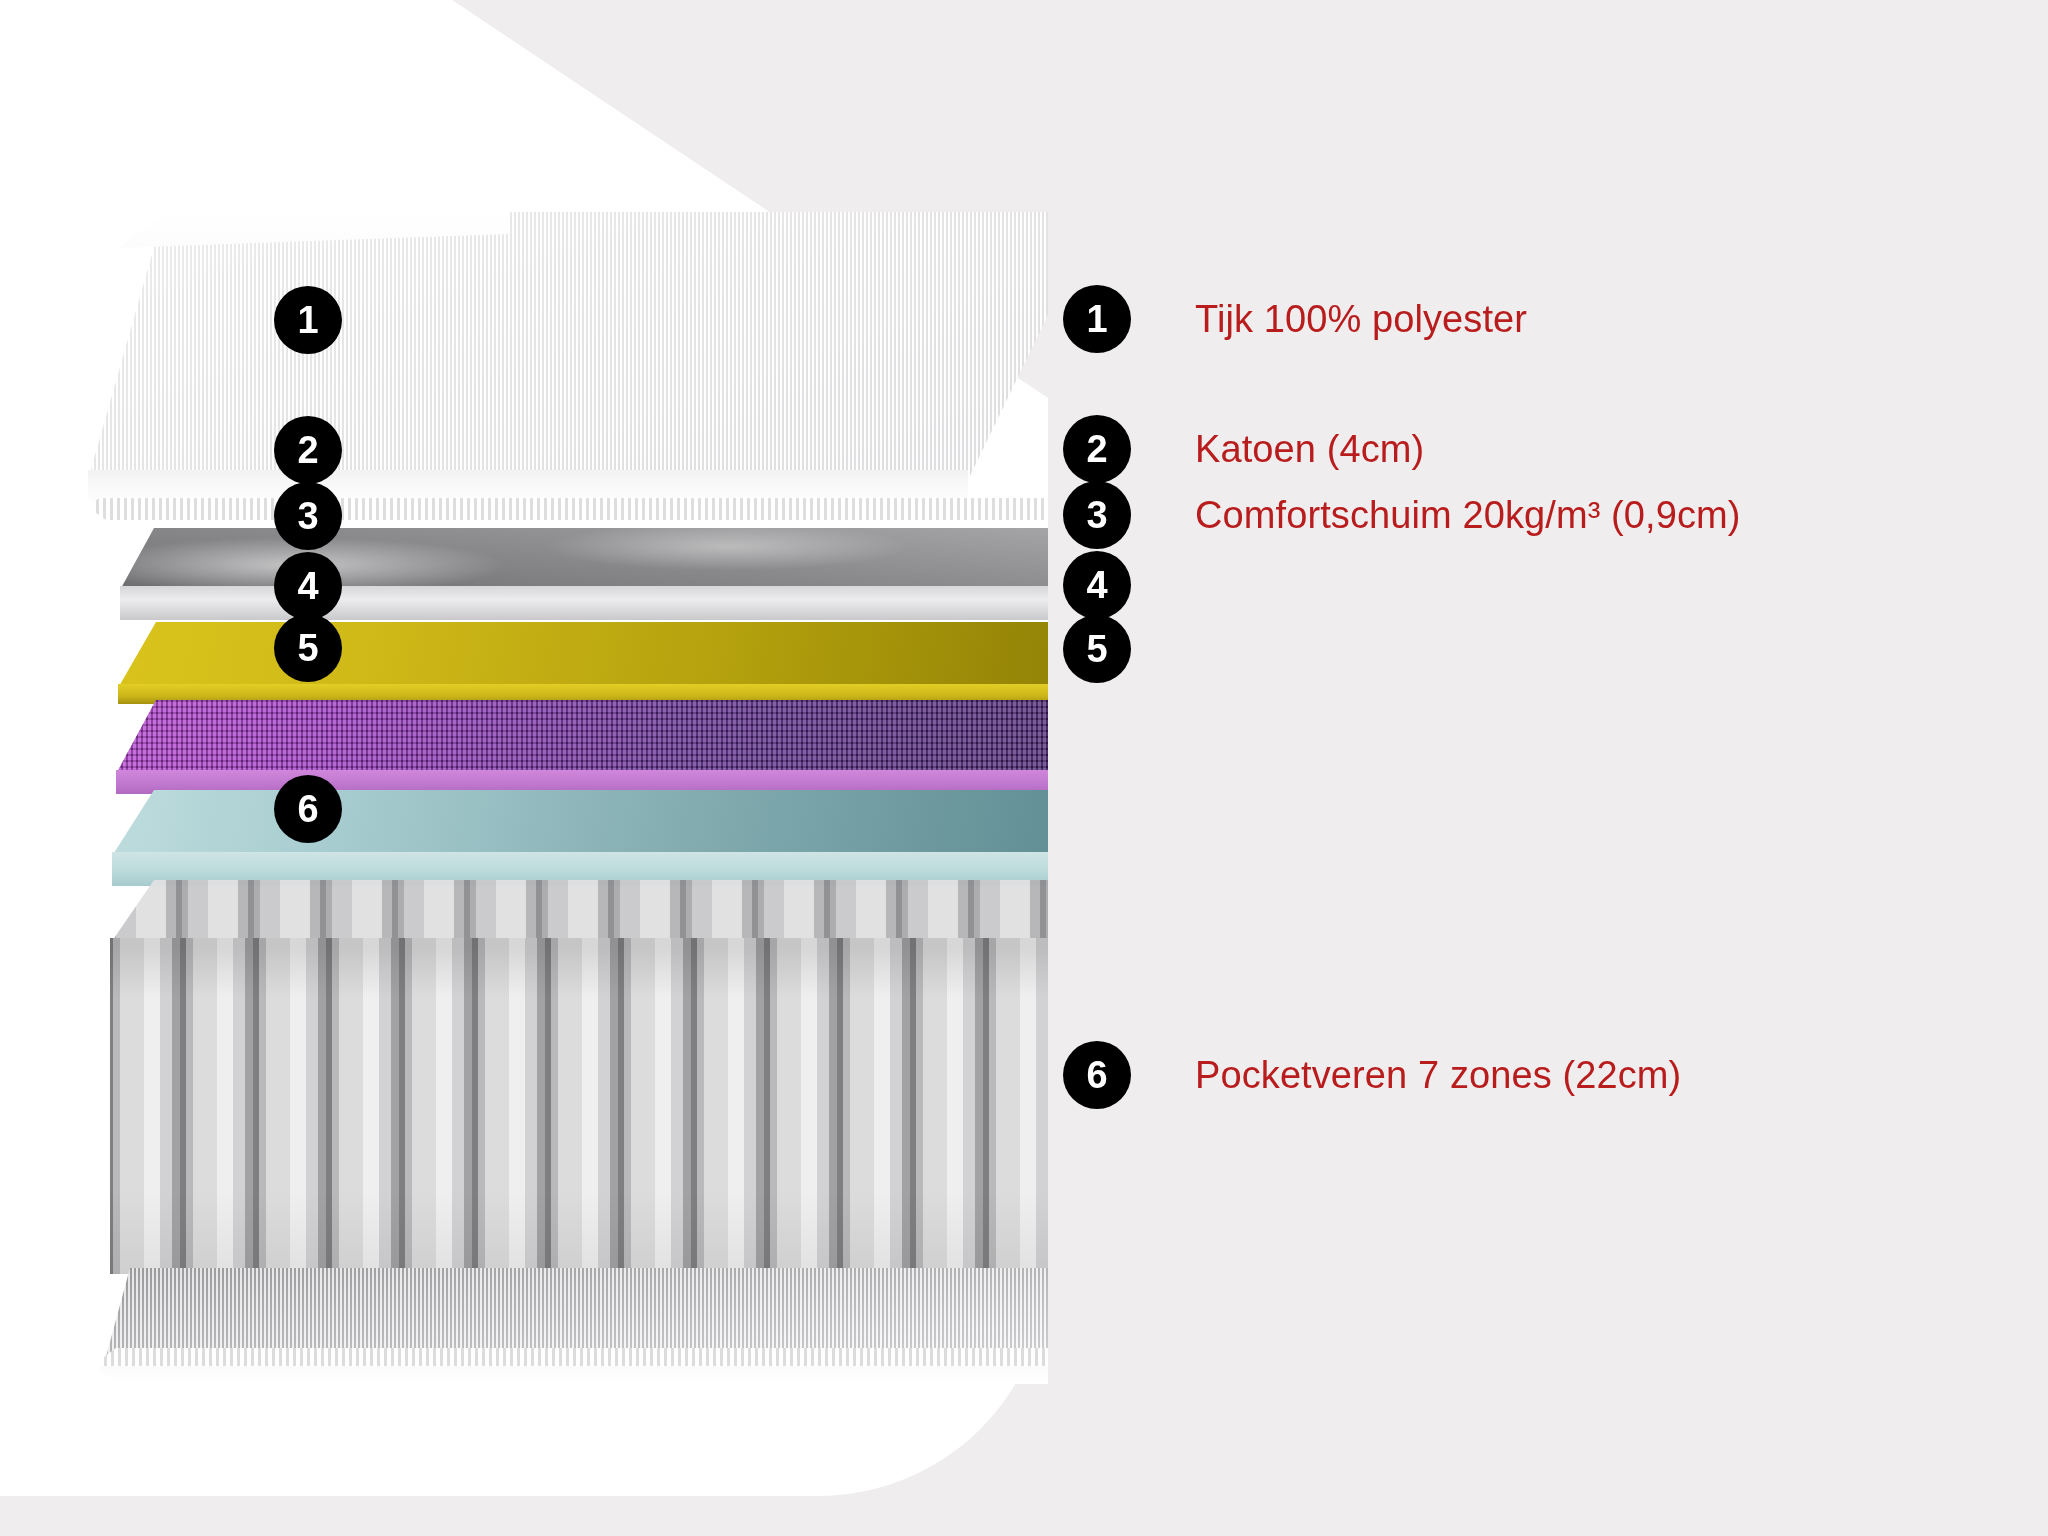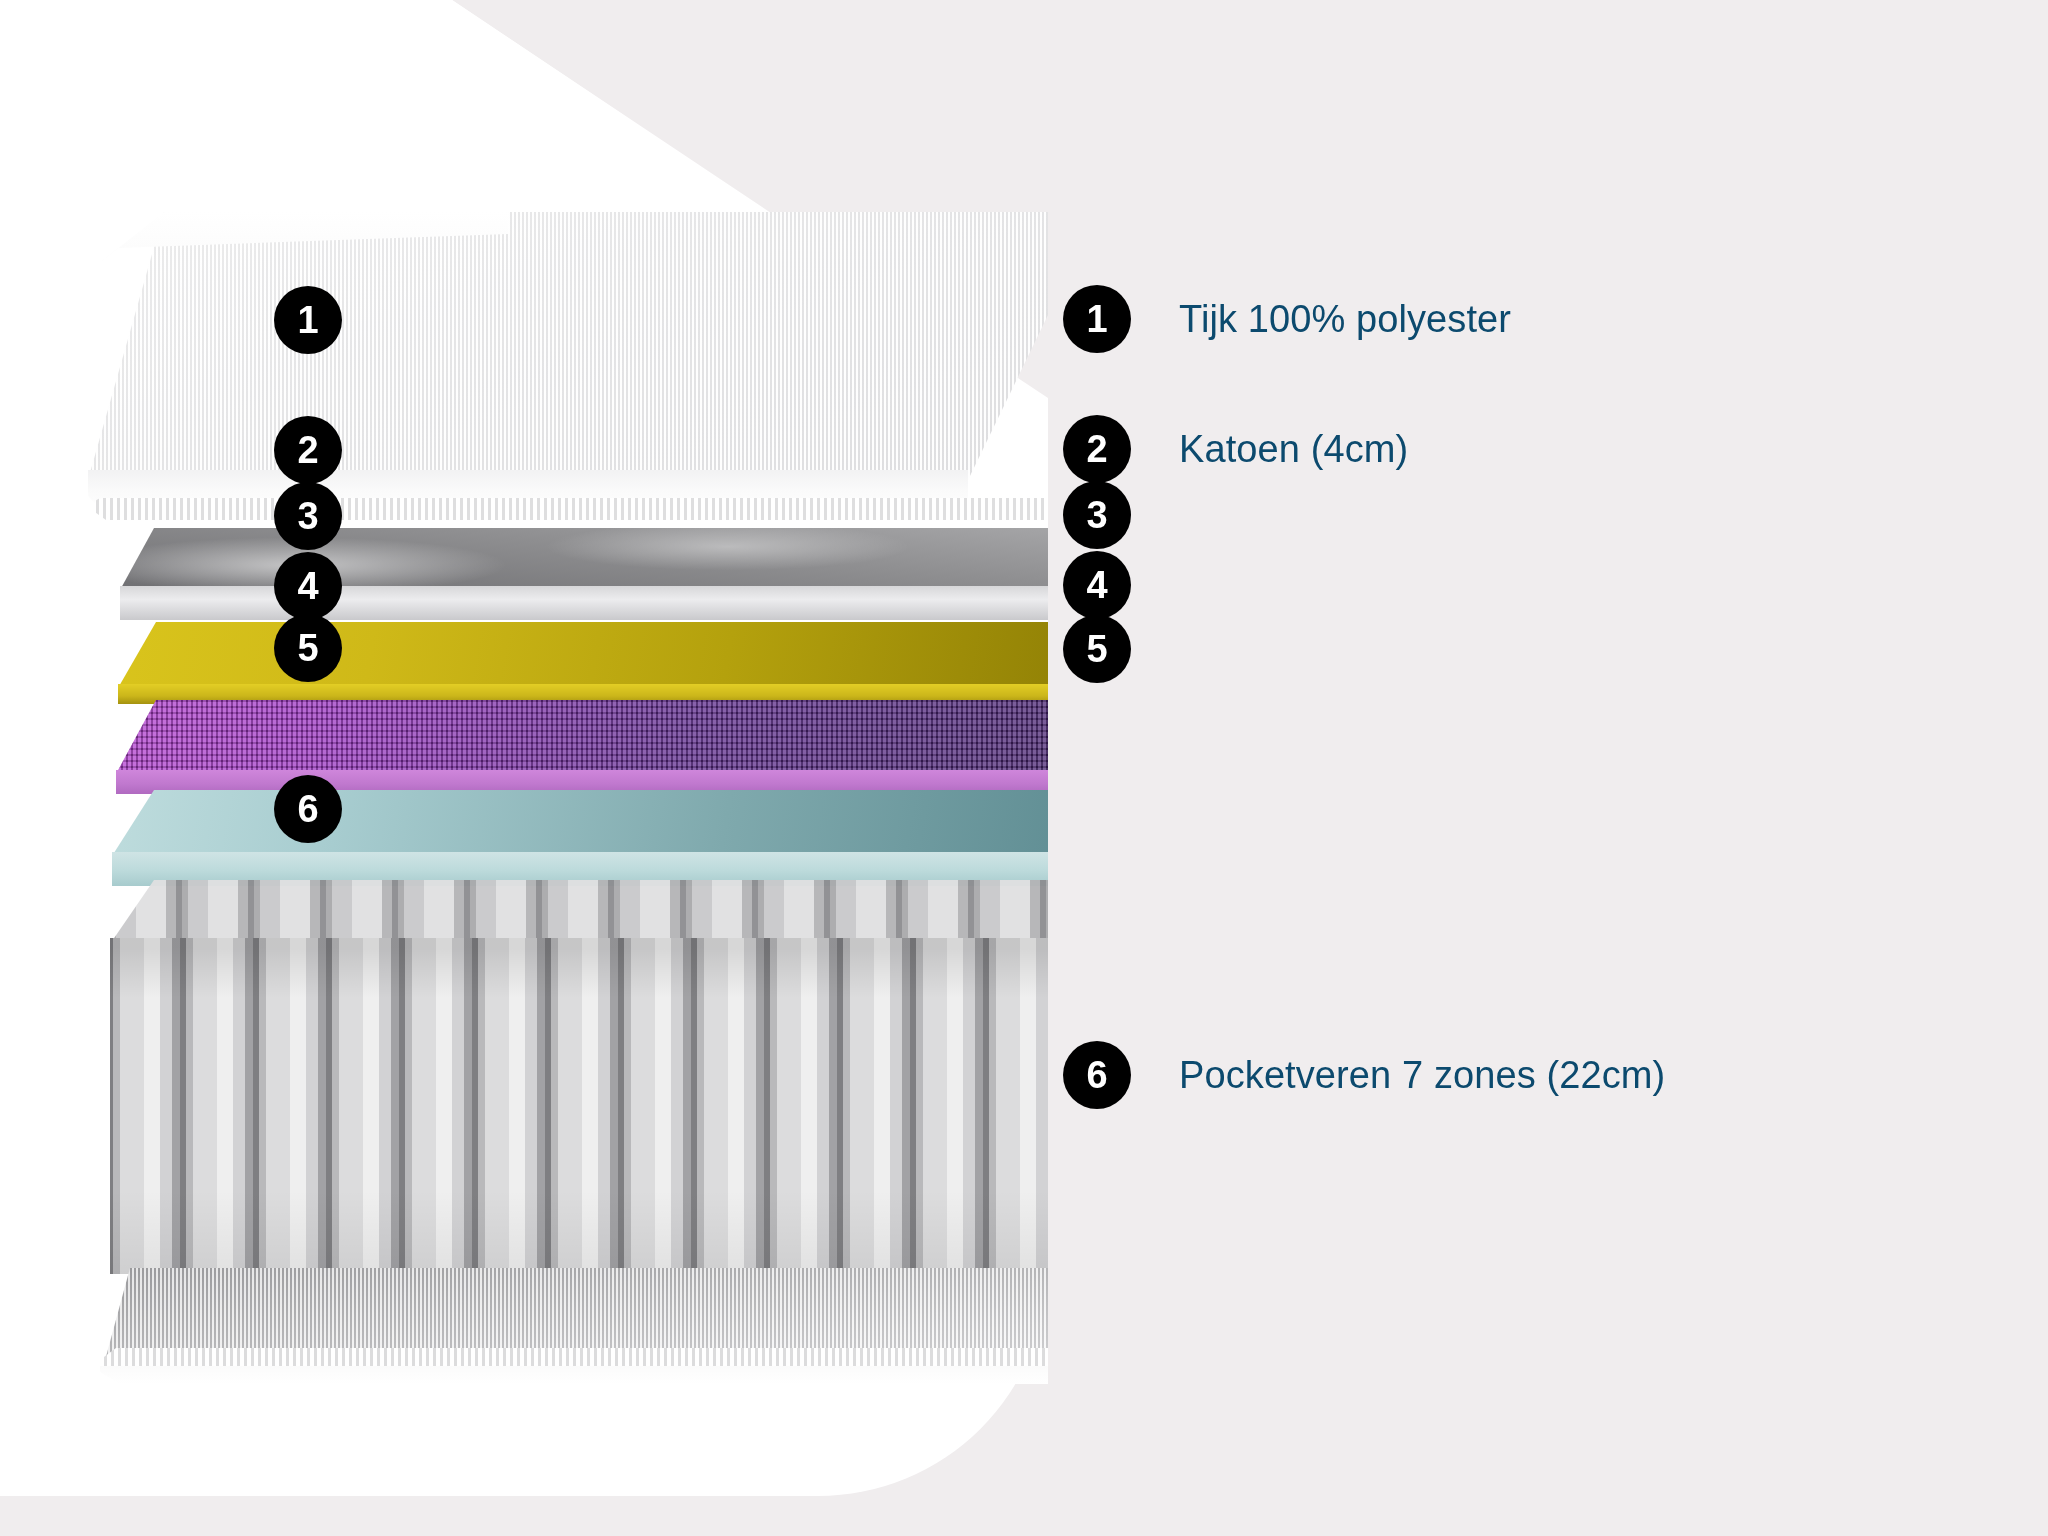--- a/index.html
+++ b/index.html
@@ -180,21 +180,21 @@
     font-family:"Liberation Sans","DejaVu Sans",sans-serif;
     line-height:1;
   }
   .badge.on-img{width:68px;height:68px;font-size:38px;}
 
   
   .legend{position:absolute;left:1063px;top:0;width:985px;height:1536px;}
   .legend-row{position:absolute;left:0;display:flex;align-items:center;}
   .legend-row .badge{position:relative;width:68px;height:68px;flex:0 0 68px;}
   .legend-label{
-    margin-left:48px;color:#0c4a6e;font-size:38px;font-weight:400;
+    margin-left:64px;color:#b91c1c;font-size:38px;font-weight:400;
     white-space:nowrap;letter-spacing:.1px;text-align:right;
   }
 </style>
 </head>
 <body>
 
 <div id="stage">
 
   <div class="bg-base"></div>
   <div class="bg-white-panel"></div>
@@ -244,20 +244,21 @@
       <div class="legend-label">Tijk 100% polyester</div>
     </div>
 
     <div class="legend-row" style="top:415px;">
       <div class="badge">2</div>
       <div class="legend-label">Katoen (4cm)</div>
     </div>
 
     <div class="legend-row" style="top:481px;">
       <div class="badge">3</div>
+      <div class="legend-label">Comfortschuim 20kg/m³ (0,9cm)</div>
     </div>
 
     <div class="legend-row" style="top:551px;">
       <div class="badge">4</div>
     </div>
 
     <div class="legend-row" style="top:615px;">
       <div class="badge">5</div>
     </div>
 

